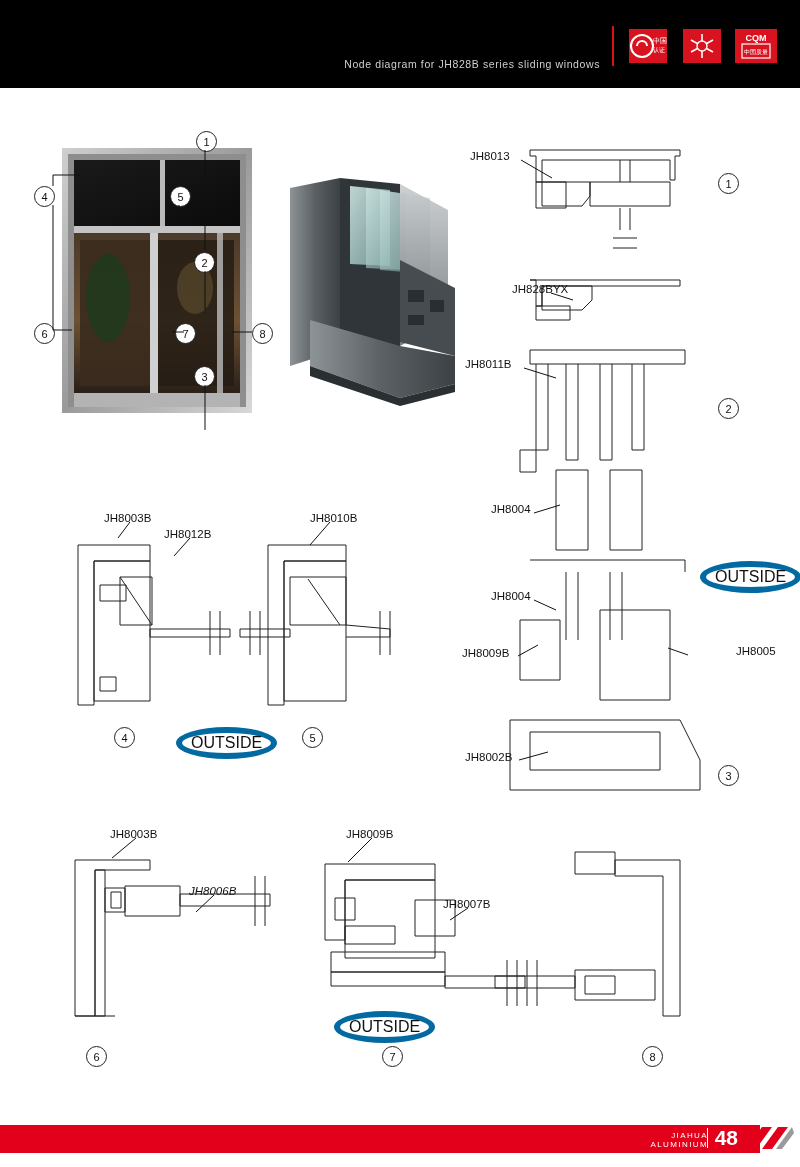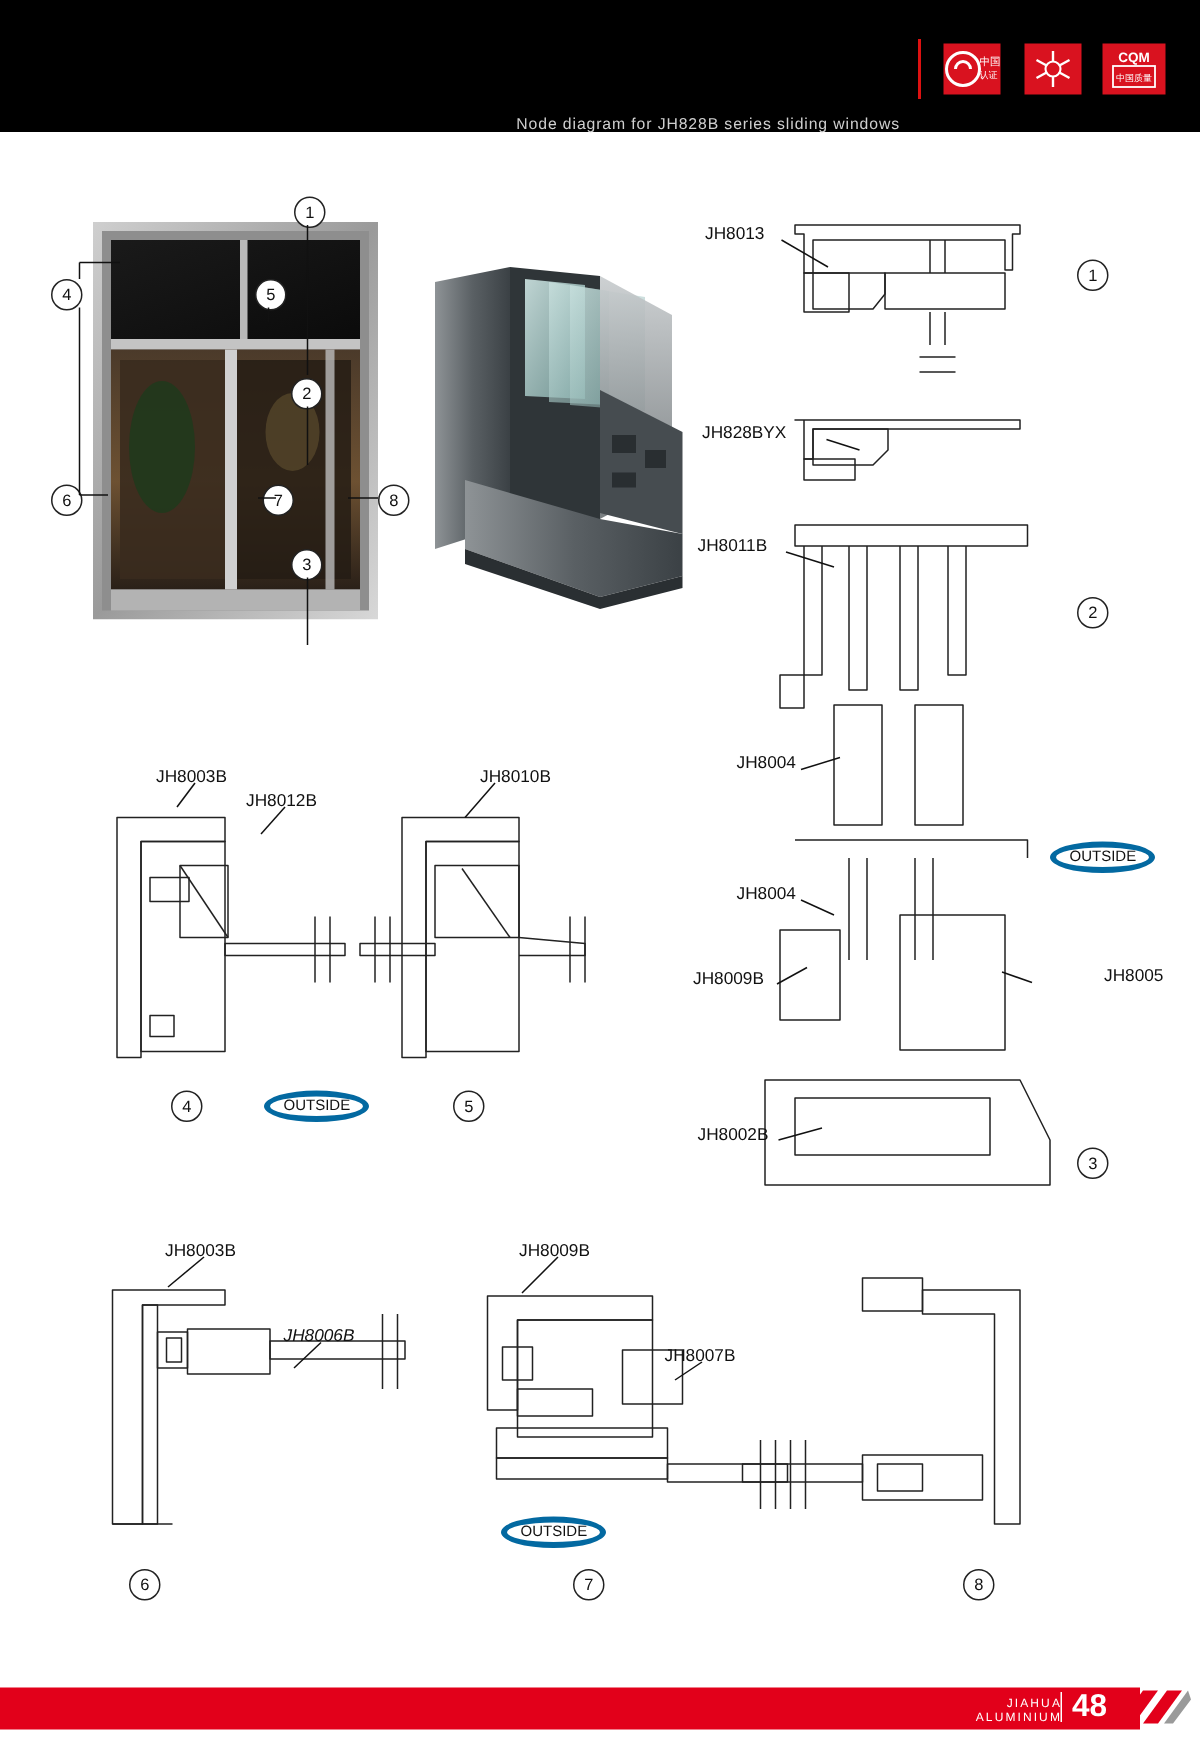--- a/index.html
+++ b/index.html
@@ -10,21 +10,21 @@
   
   .header{
     position:absolute;left:0;top:0;width:800px;height:88px;background:#000;
   }
   .header .title-cn{
     position:absolute;right:200px;top:28px;color:#fff;font-size:21px;font-weight:bold;
     letter-spacing:1px;white-space:nowrap;text-align:right;
   }
   .header .title-en{
     position:absolute;right:200px;top:58px;color:#cfcfcf;font-size:10.5px;
-    letter-spacing:.6px;white-space:nowrap;text-align:right;margin-top:19px;
+    letter-spacing:.6px;white-space:nowrap;text-align:right;
   }
   .header .sep{
     position:absolute;right:186px;top:26px;width:2px;height:40px;background:#d11;
   }
   .badges{position:absolute;right:22px;top:28px;display:flex;gap:10px;}
   .badge{width:44px;height:36px;display:flex;align-items:flex-start;justify-content:center;}
   
   .footer{
     position:absolute;left:0;bottom:0;width:800px;height:58px;
   }
@@ -45,22 +45,22 @@
   .lbl{
     position:absolute;font-size:11.5px;color:#111;white-space:nowrap;
     font-family:"Liberation Sans", sans-serif;
   }
   .circ{
     position:absolute;width:19px;height:19px;border:1px solid #222;border-radius:50%;
     display:flex;align-items:center;justify-content:center;font-size:11px;color:#111;
     background:#fff;
   }
   .ovl{
-    position:absolute;border:4px solid #0369a1;border-radius:50%;
-    display:flex;align-items:center;justify-content:center;font-size:10px;color:#111;
+    position:absolute;border:6px solid #0369a1;border-radius:50%;
+    display:flex;align-items:center;justify-content:center;font-size:16px;color:#111;
     background:#fff;padding:1px 9px;white-space:nowrap;
   }
   svg{display:block;}
   .photo{position:absolute;}
 </style>
 </head>
 <body>
 
 <div class="header">
   <div class="title-en">Node diagram for JH828B series sliding windows</div>
@@ -219,21 +219,21 @@
     <path d="M140 452 L140 520 M152 452 L152 520"></path>
 
     <path d="M50 500 L90 500 L90 560 L50 560 Z"></path>
     <path d="M130 490 L200 490 L200 580 L130 580 Z"></path>
     <path d="M40 600 L210 600 L230 640 L230 670 L40 670 Z"></path>
     <path d="M60 612 L190 612 L190 650 L60 650 Z"></path>
   </g>
 </svg>
 
 <div class="lbl" style="left:470px;top:150px;text-align:right;">JH8013</div>
-<div class="lbl" style="left:468px;top:283px;">JH828BYX</div>
+<div class="lbl" style="left:512px;top:283px;">JH828BYX</div>
 <div class="lbl" style="left:465px;top:358px;">JH8011B</div>
 <div class="lbl" style="left:491px;top:503px;">JH8004</div>
 <div class="lbl" style="left:491px;top:590px;">JH8004</div>
 <div class="lbl" style="left:462px;top:647px;">JH8009B</div>
 <div class="lbl" style="left:690px;top:645px;margin-left:46px;">JH8005</div>
 <div class="lbl" style="left:465px;top:751px;">JH8002B</div>
 
 <div class="circ" style="left:718px;top:173px;">1</div>
 <div class="circ" style="left:718px;top:398px;">2</div>
 <div class="circ" style="left:718px;top:765px;">3</div>
@@ -257,21 +257,21 @@
     <path d="M248 54 L280 100"></path>
     <path d="M180 104 L230 104 L230 112 L180 112 Z"></path>
     <path d="M286 100 L330 104 L330 112 L286 112"></path>
     <path d="M190 86 L190 130 M200 86 L200 130"></path>
     <path d="M320 86 L320 130 M330 86 L330 130"></path>
   </g>
 </svg>
 
 <div class="lbl" style="left:104px;top:512px;">JH8003B</div>
 <div class="lbl" style="left:164px;top:528px;">JH8012B</div>
-<div class="lbl" style="left:320px;top:512px;text-align:center;">JH8010B</div>
+<div class="lbl" style="left:310px;top:512px;text-align:center;">JH8010B</div>
 
 <div class="circ" style="left:114px;top:727px;">4</div>
 <div class="ovl" style="left:176px;top:727px;">OUTSIDE</div>
 <div class="circ" style="left:302px;top:727px;">5</div>
 
 <svg style="position:absolute;left:55px;top:840px;width:700px;height:200px;">
   <g stroke="#222" stroke-width="1" fill="none" stroke-linejoin="round">
 
     <path d="M20 20 L95 20 L95 30 L40 30 L40 176 L20 176 Z"></path>
     <path d="M40 30 L50 30 L50 176 L40 176 Z"></path>

